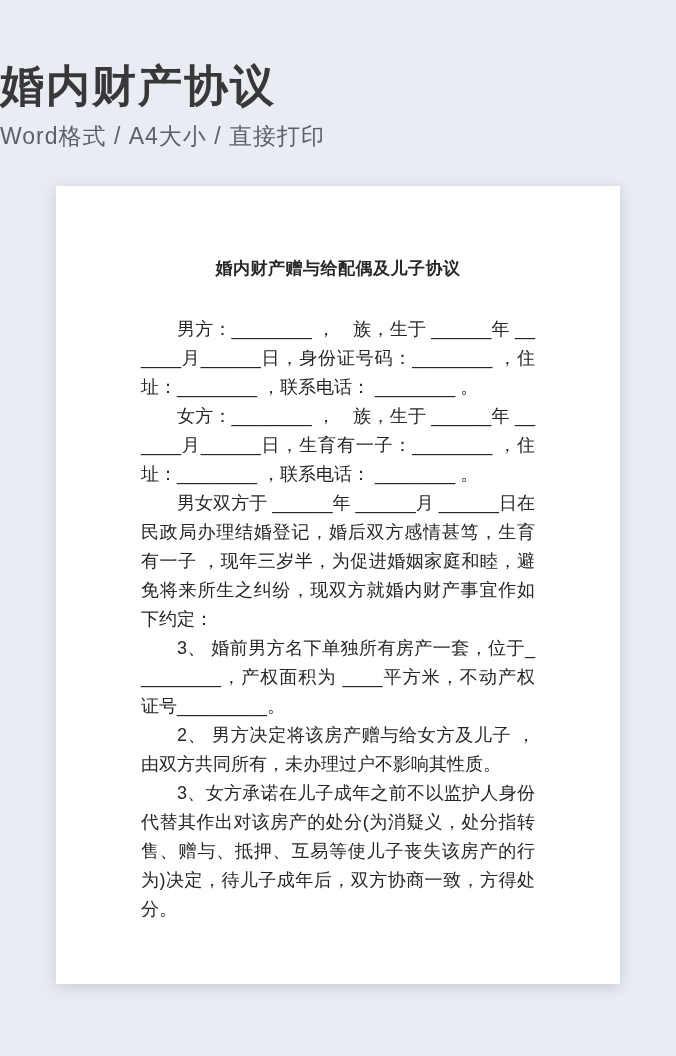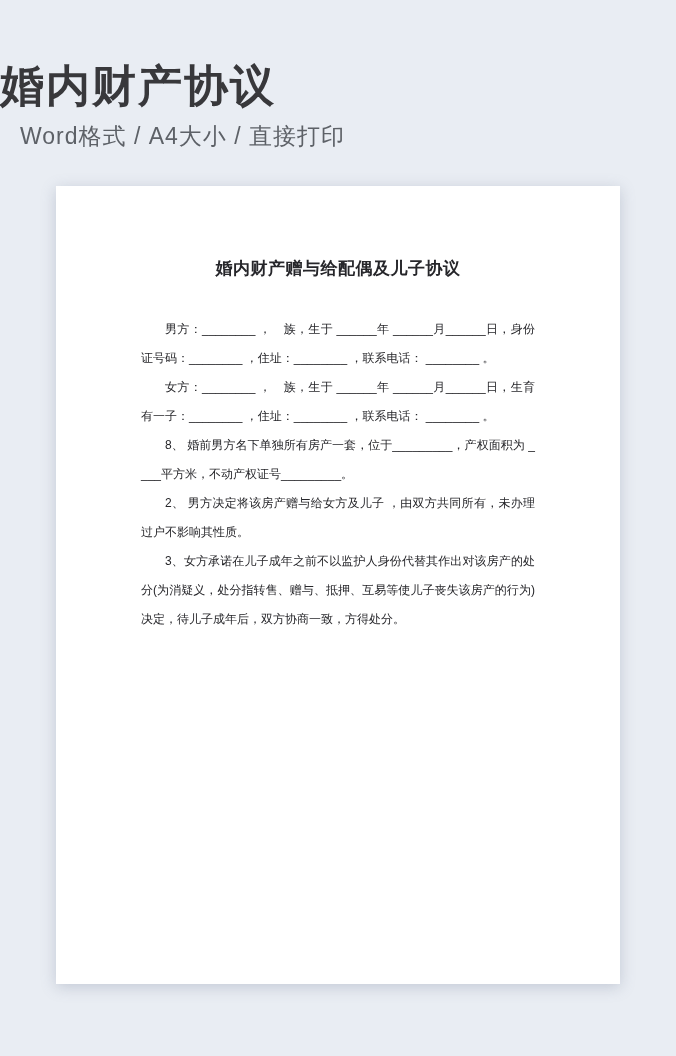--- a/index.html
+++ b/index.html
@@ -22,21 +22,20 @@
     font-weight: 700;
     letter-spacing: 2px;
     color: var(--title-color, #38383b);
   }
   .header-subtitle {
     margin-top: 8px;
     font-size: 23px;
     line-height: 32px;
     letter-spacing: 1px;
     color: var(--subtitle-color, #5d6167);
-    padding-left: 20px;
   }
 
   
   .paper {
     position: absolute;
     left: 56px;
     top: 186px;
     width: 564px;
     height: 798px;
     background: var(--paper, #ffffff);
@@ -47,21 +46,21 @@
     font-size: 17px;
     line-height: 26px;
     font-weight: 700;
     text-align: center;
     letter-spacing: 0.5px;
     color: var(--text-color, #26262a);
   }
   .doc-body { margin-top: 33px; }
   .doc-body p {
     margin: 0;
-    font-size: 12px;
+    font-size: 18px;
     line-height: 29px;
     color: var(--text-color, #26262a);
     text-align: justify;
     text-indent: 2em;
     word-break: break-all;
   }
 </style>
 </head>
 <body>
 
@@ -71,19 +70,20 @@
     <div class="header-title">婚内财产协议</div>
     <div class="header-subtitle">Word格式 / A4大小 / 直接打印</div>
   </div>
 
   <div class="paper">
     <div class="doc-title">婚内财产赠与给配偶及儿子协议</div>
 
     <div class="doc-body">
       <p>男方：________ ，　族，生于 ______年 ______月______日，身份证号码：________ ，住址：________ ，联系电话： ________ 。</p>
       <p>女方：________ ，　族，生于 ______年 ______月______日，生育有一子：________ ，住址：________ ，联系电话： ________ 。</p>
-      <p>8、 婚前男方名下单独所有房产一套，位于_________，产权面积为 ____平方米，不动产权证号_________。</p>
+      <p>男女双方于 ______年 ______月 ______日在　民政局办理结婚登记，婚后双方感情甚笃，生育有一子 ，现年三岁半，为促进婚姻家庭和睦，避免将来所生之纠纷，现双方就婚内财产事宜作如下约定：</p>
+      <p>3、 婚前男方名下单独所有房产一套，位于_________，产权面积为 ____平方米，不动产权证号_________。</p>
       <p>2、 男方决定将该房产赠与给女方及儿子 ，由双方共同所有，未办理过户不影响其性质。</p>
       <p>3、女方承诺在儿子成年之前不以监护人身份代替其作出对该房产的处分(为消疑义，处分指转售、赠与、抵押、互易等使儿子丧失该房产的行为)决定，待儿子成年后，双方协商一致，方得处分。</p>
     </div>
   </div>
 
 </div>
 
 </body></html>

